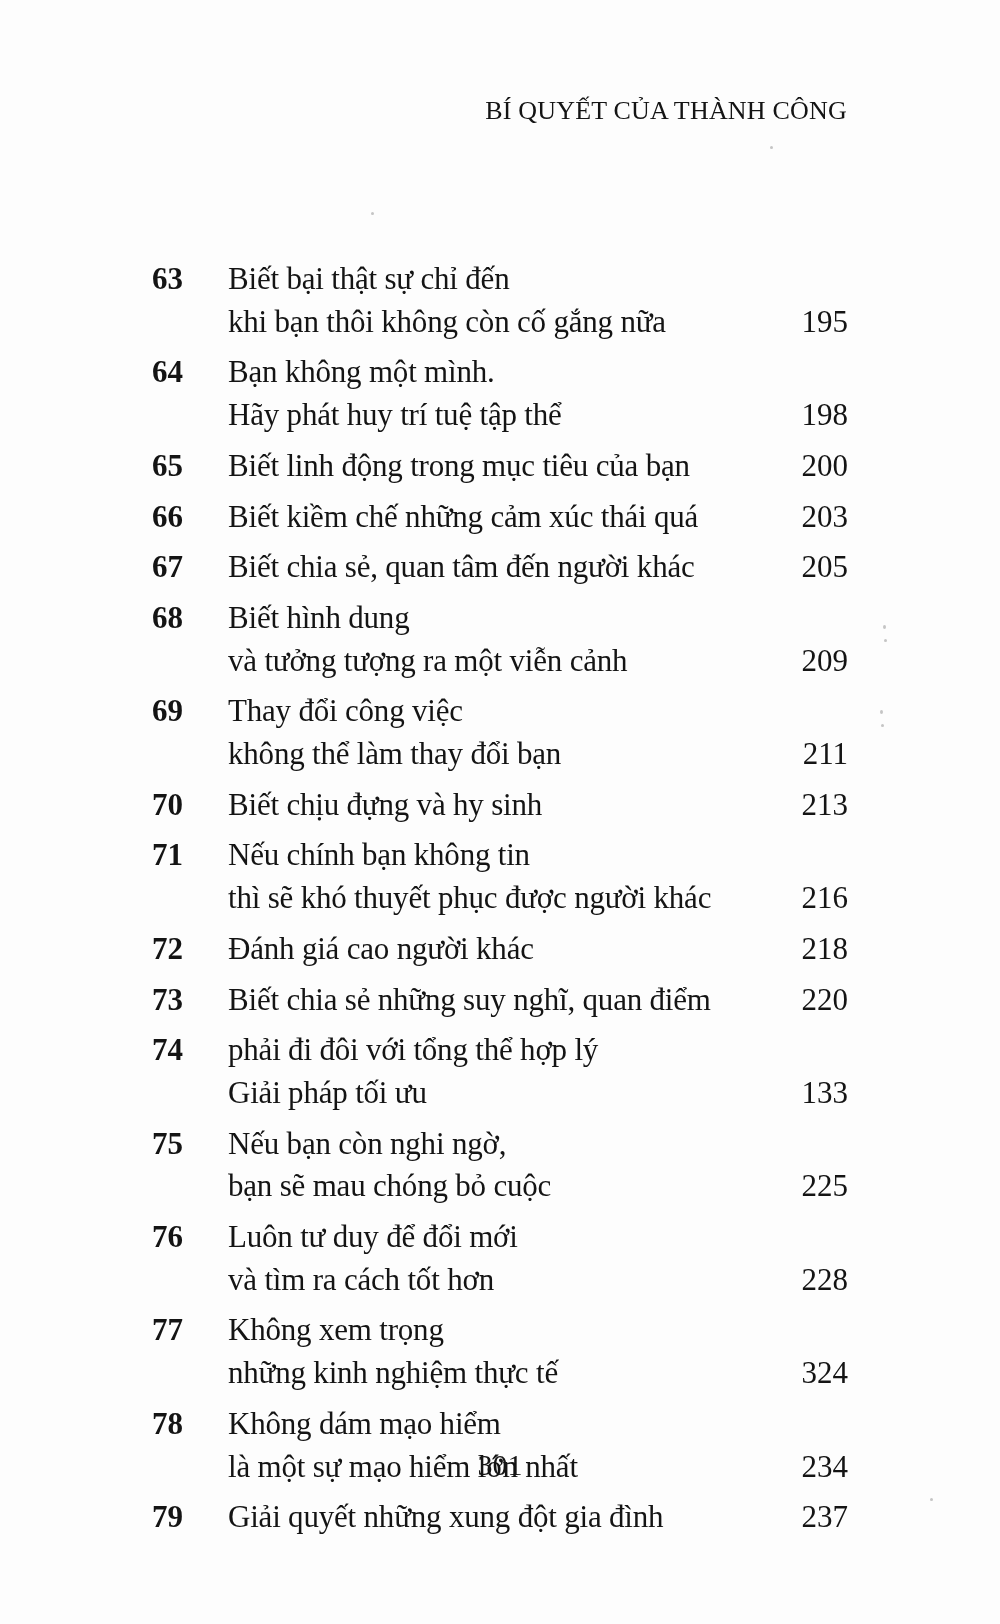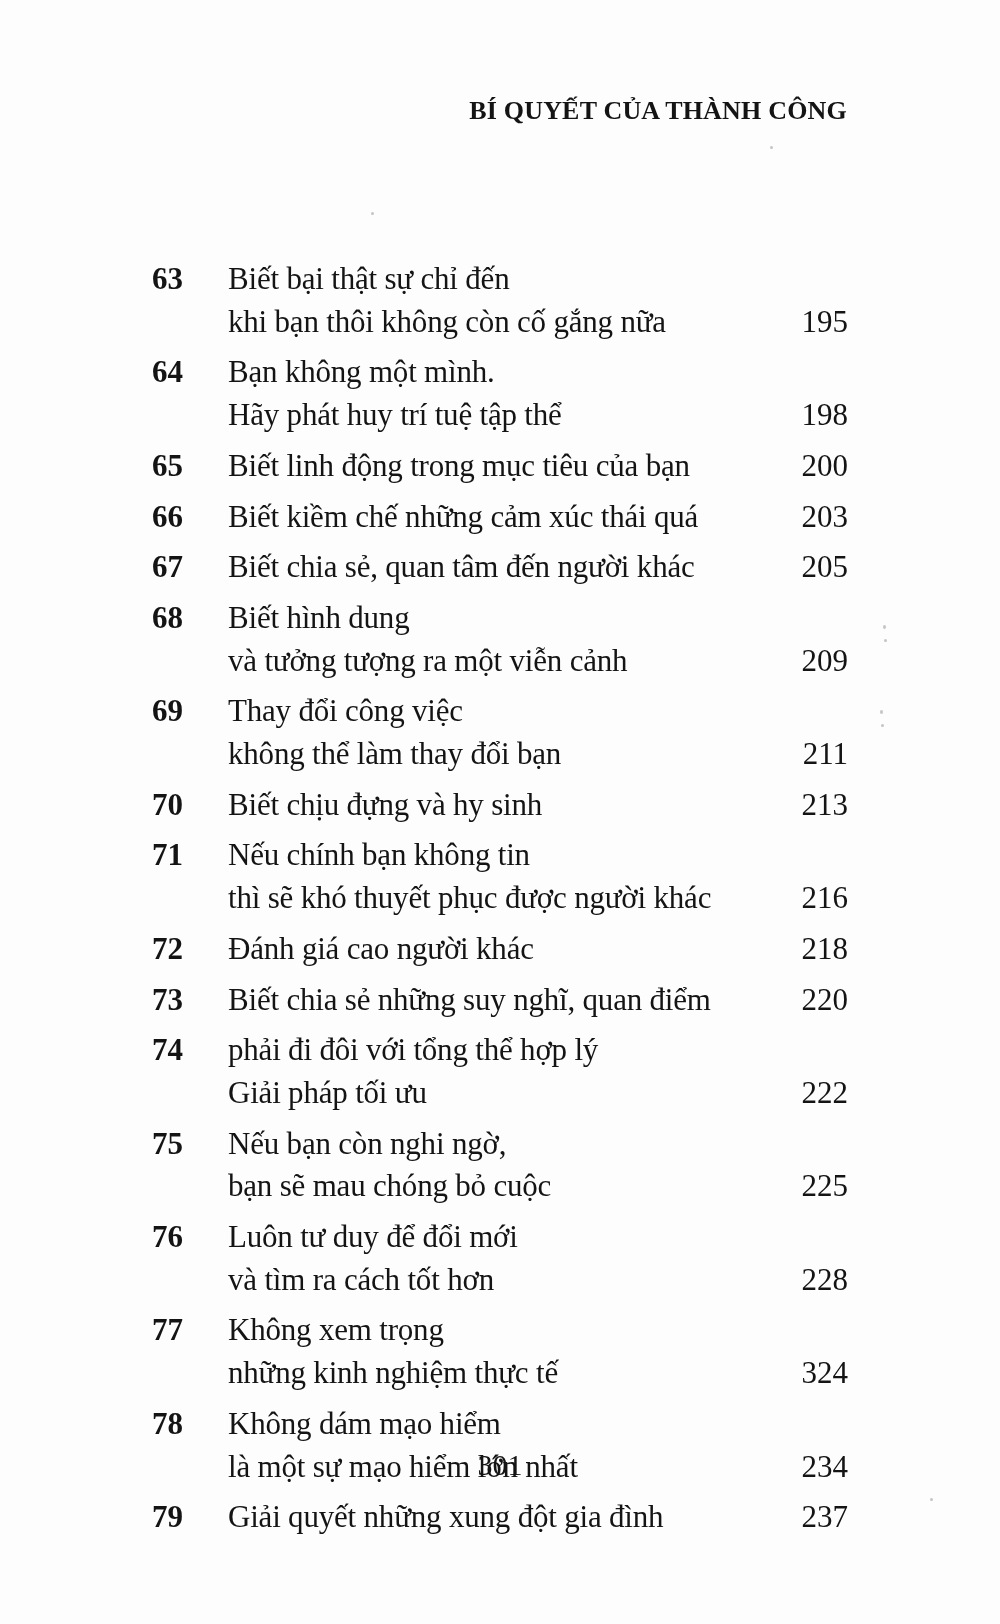--- a/index.html
+++ b/index.html
@@ -16,21 +16,21 @@
     font-family: "Liberation Serif", "DejaVu Serif", serif;
     overflow: hidden;
   }
   .running-head {
     position: absolute;
     top: 96px;
     left: 152px;
     right: 153px;
     text-align: right;
     font-size: 26px;
-    font-weight: bold;
+    font-weight: normal;
     letter-spacing: 0.2px;
     white-space: nowrap;
   }
   .toc {
     position: absolute;
     top: 250px;
     left: 152px;
     right: 152px;
   }
   .toc-row {
@@ -175,21 +175,21 @@
           <div class="line">Biết chia sẻ những suy nghĩ, quan điểm</div>
         </div>
         <div class="page-ref">220</div>
       </div>
       <div class="toc-row">
         <div class="num">74</div>
         <div class="title">
           <div class="line">phải đi đôi với tổng thể hợp lý</div>
           <div class="line">Giải pháp tối ưu</div>
         </div>
-        <div class="page-ref">222</div>
+        <div class="page-ref">133</div>
       </div>
       <div class="toc-row">
         <div class="num">75</div>
         <div class="title">
           <div class="line">Nếu bạn còn nghi ngờ,</div>
           <div class="line">bạn sẽ mau chóng bỏ cuộc</div>
         </div>
         <div class="page-ref">225</div>
       </div>
       <div class="toc-row">

